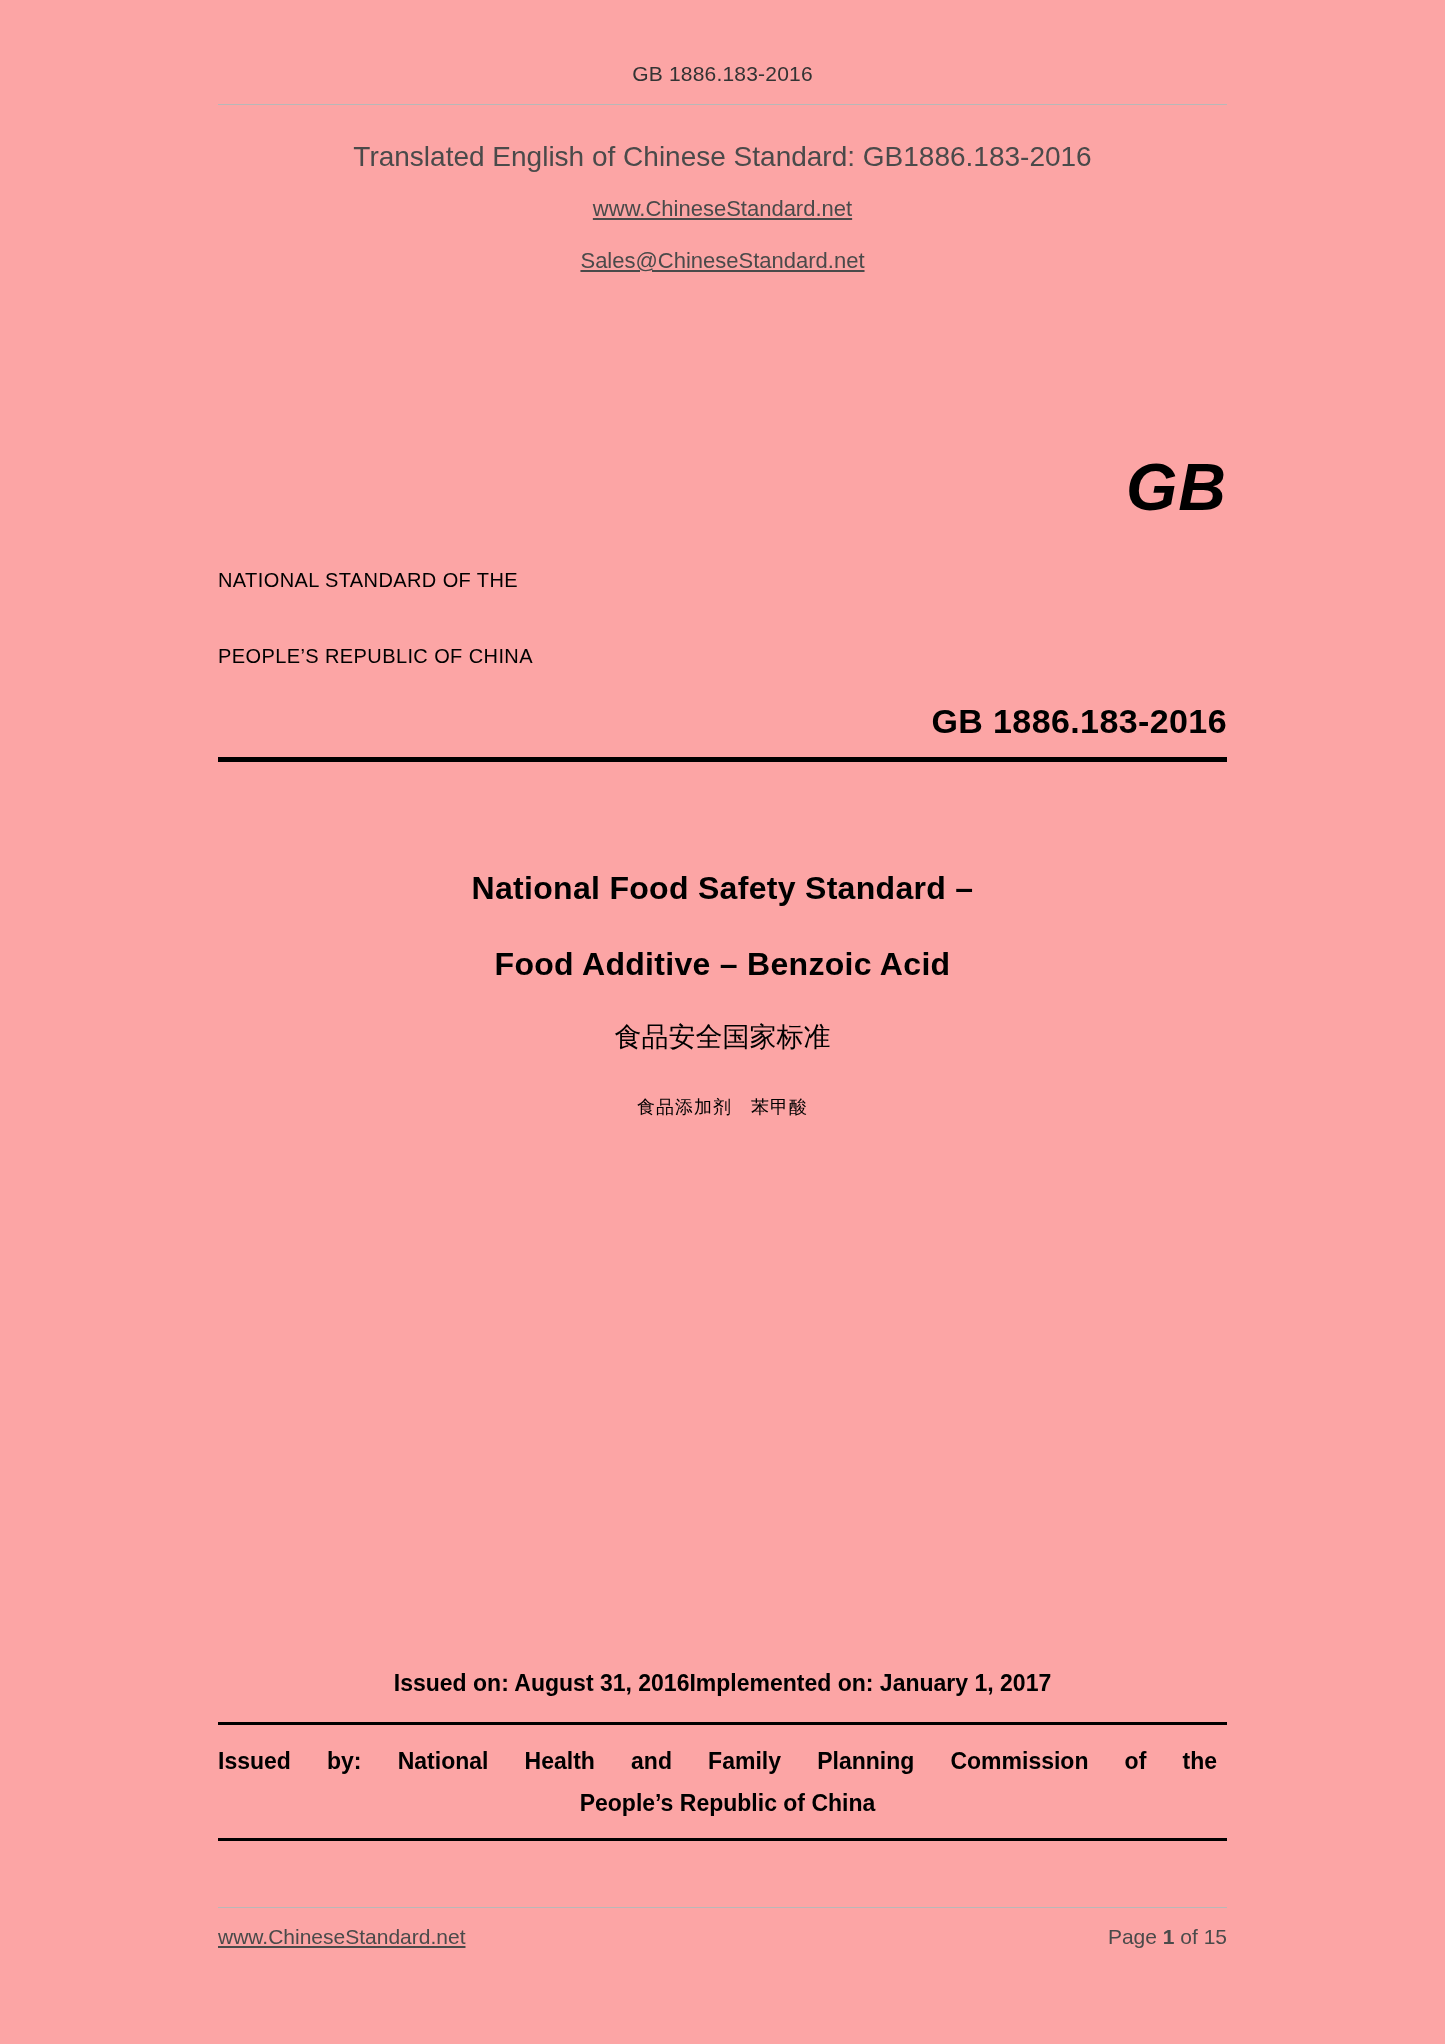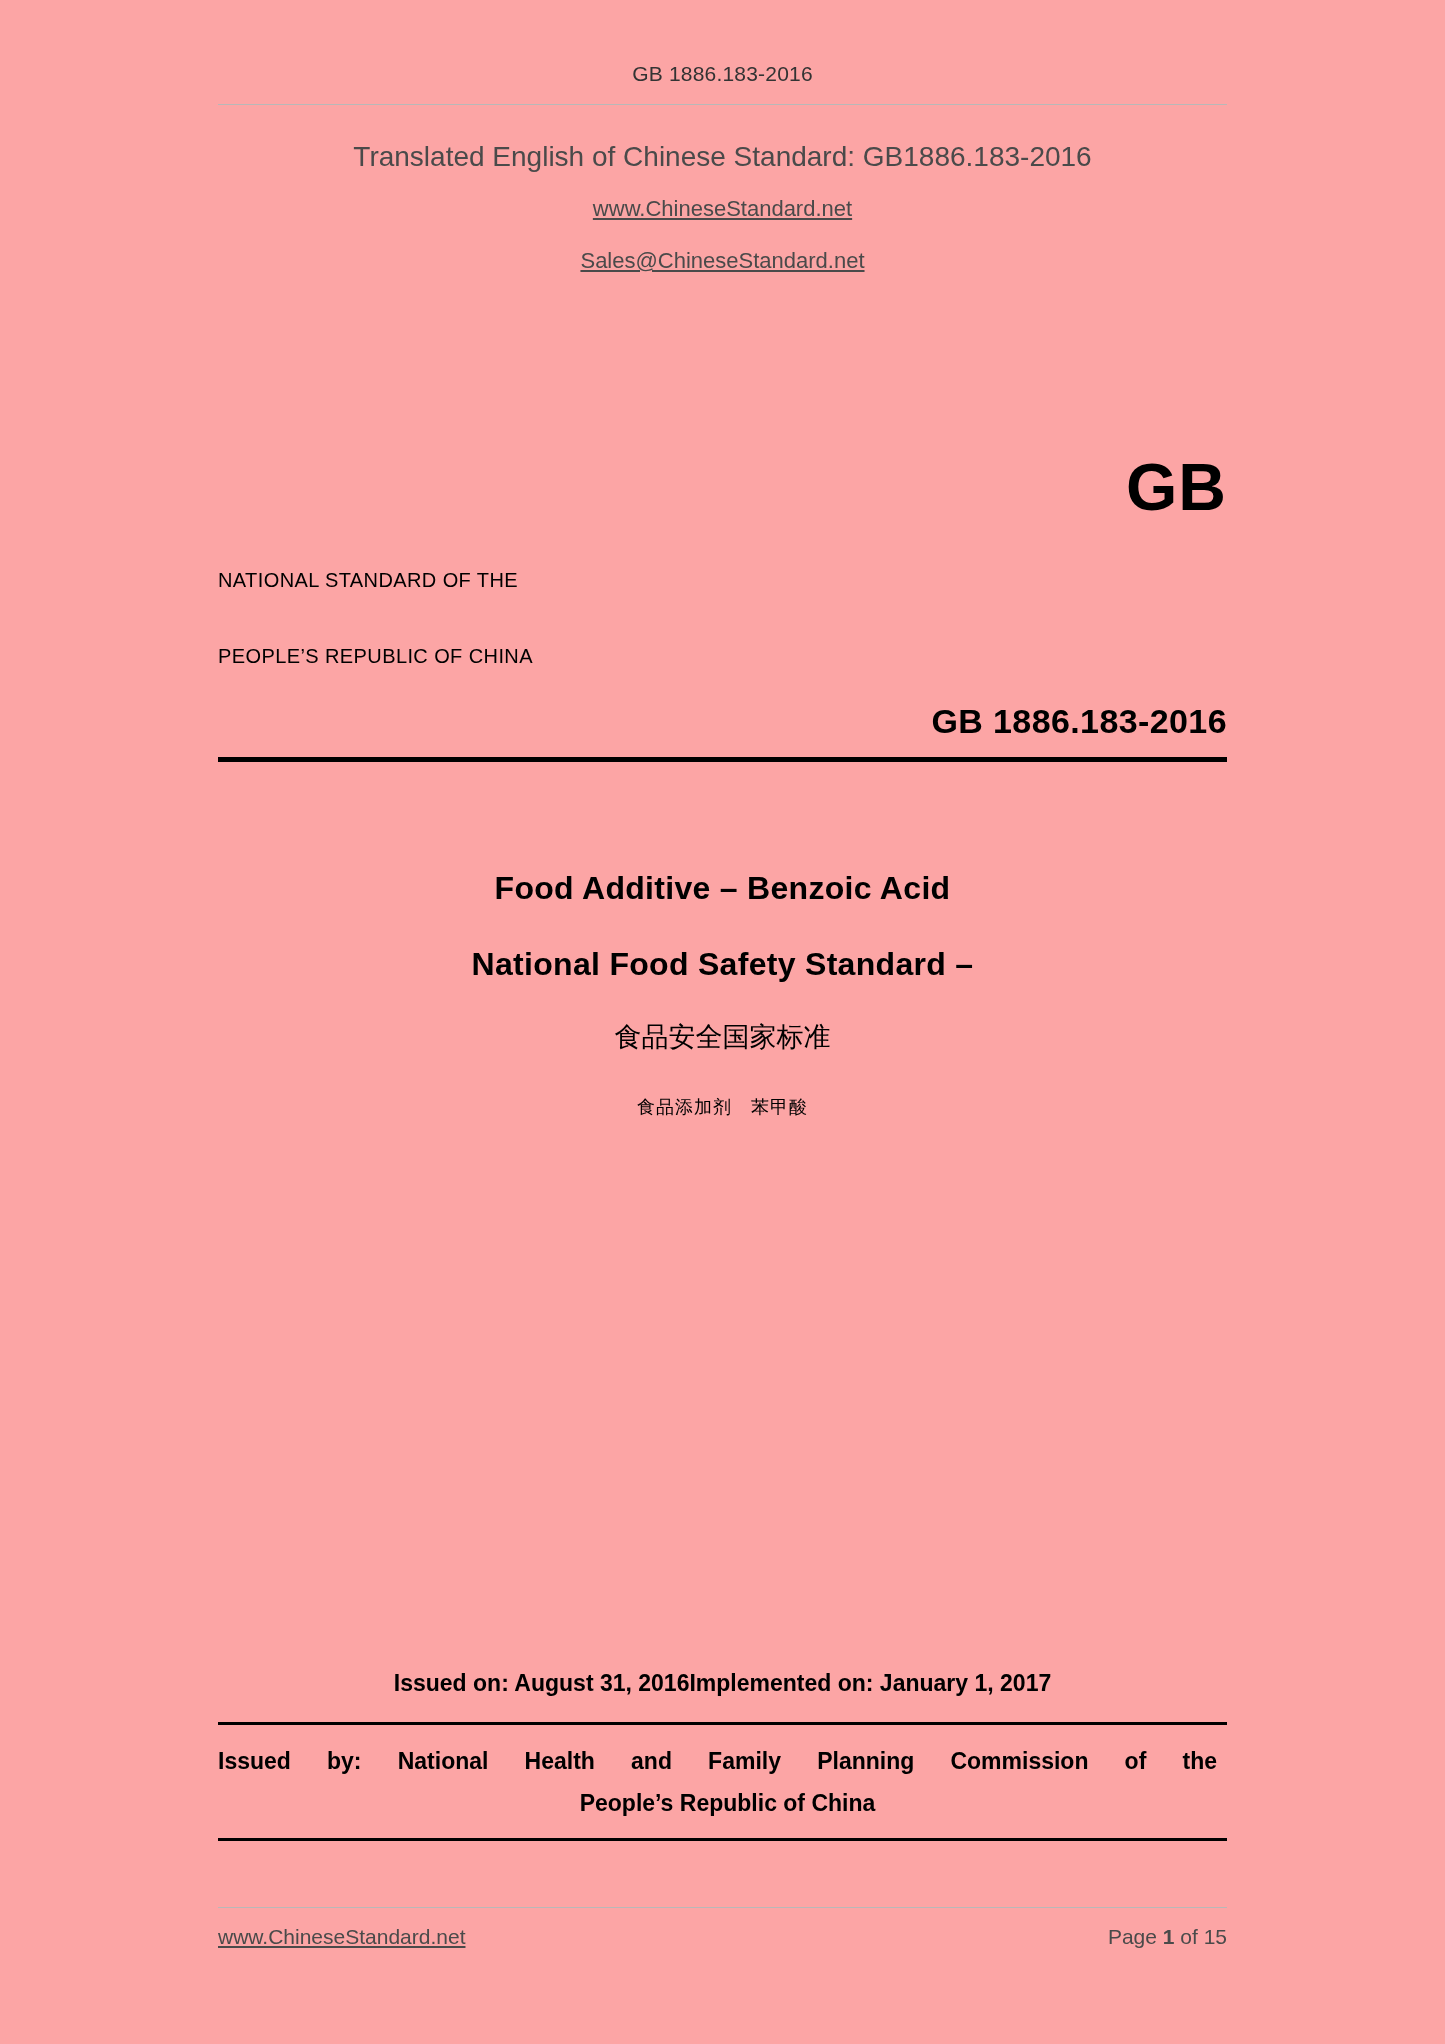--- a/index.html
+++ b/index.html
@@ -60,20 +60,21 @@
   }
 
   
   .gb-mark {
     margin-top: 165px;
     text-align: right;
     font-size: 66px;
     font-weight: bold;
     letter-spacing: 1px;
     line-height: 70px;
+    font-style: italic;
   }
 
   .nat-line {
     margin-top: 36px;
     font-size: 20px;
     letter-spacing: 0.4px;
     line-height: 44px;
     text-align: left;
   }
   .nat-line.second {
@@ -216,22 +217,22 @@
 
     <div class="gb-mark">GB</div>
 
     <div class="nat-line">NATIONAL STANDARD OF THE</div>
     <div class="nat-line second">PEOPLE’S REPUBLIC OF CHINA</div>
 
     <div class="std-number">GB  1886.183-2016</div>
     <div class="thick-rule"></div>
 
     <div class="title-block">
+      <div class="title-en">National Food Safety Standard –</div>
       <div class="title-en">Food Additive – Benzoic Acid</div>
-      <div class="title-en">National Food Safety Standard –</div>
       <div class="title-cn">食品安全国家标准</div>
       <div class="title-cn2">食品添加剂　苯甲酸</div>
     </div>
 
     <div class="issue-row">
       <span>Issued on: August 31, 2016</span>
       <span>Implemented on: January 1, 2017</span>
     </div>
     <div class="issue-rule"></div>
 

